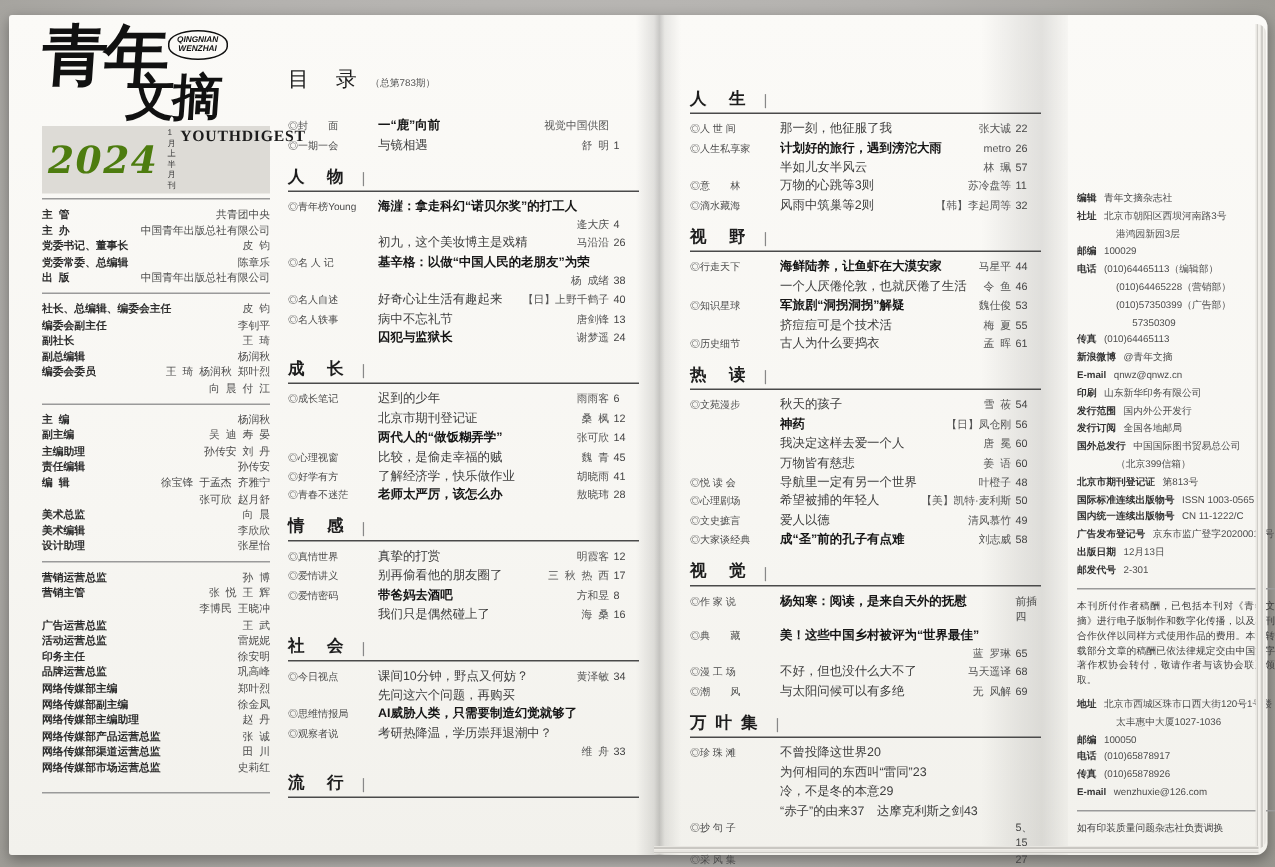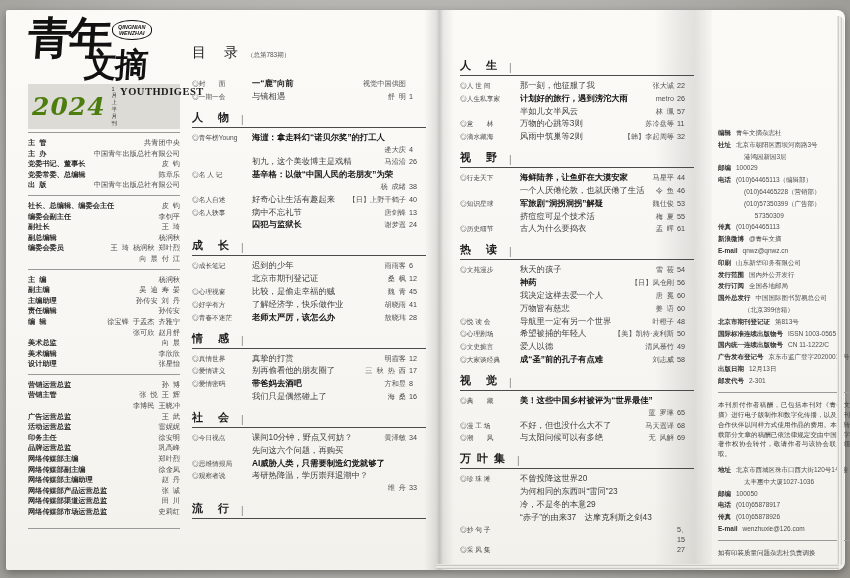--- a/index.html
+++ b/index.html
@@ -315,20 +315,26 @@
           <span class="auth">雨雨客</span>
           <span class="pg">6</span>
         </div>
         <div class="trow">
           <span class="tcol"></span>
           <span class="ttl">北京市期刊登记证</span>
           <span class="auth">桑  枫</span>
           <span class="pg">12</span>
         </div>
         <div class="trow">
+          <span class="tcol"></span>
+          <span class="ttl b">两代人的“做饭糊弄学”</span>
+          <span class="auth">张可欣</span>
+          <span class="pg">14</span>
+        </div>
+        <div class="trow">
           <span class="tcol">◎心理视窗</span>
           <span class="ttl">比较，是偷走幸福的贼</span>
           <span class="auth">魏  青</span>
           <span class="pg">45</span>
         </div>
         <div class="trow">
           <span class="tcol">◎好学有方</span>
           <span class="ttl">了解经济学，快乐做作业</span>
           <span class="auth">胡晓雨</span>
           <span class="pg">41</span>
@@ -520,20 +526,26 @@
           <span class="tcol">◎大家谈经典</span>
           <span class="ttl b">成“圣”前的孔子有点难</span>
           <span class="auth">刘志威</span>
           <span class="pg">58</span>
         </div>
         <div class="sec-head">
           <span class="sec-name">视 觉</span>
           <span class="bar">|</span>
         </div>
         <div class="trow">
+          <span class="tcol">◎作 家 说</span>
+          <span class="ttl b">杨知寒：阅读，是来自天外的抚慰</span>
+          <span class="auth"></span>
+          <span class="pg">前插四</span>
+        </div>
+        <div class="trow">
           <span class="tcol">◎典　　藏</span>
           <span class="ttl b">美！这些中国乡村被评为“世界最佳”</span>
         </div>
         <div class="trow wrap2">
           <span class="auth">蓝  罗琳</span>
           <span class="pg">65</span>
         </div>
         <div class="trow">
           <span class="tcol">◎漫 工 场</span>
           <span class="ttl">不好，但也没什么大不了</span>

